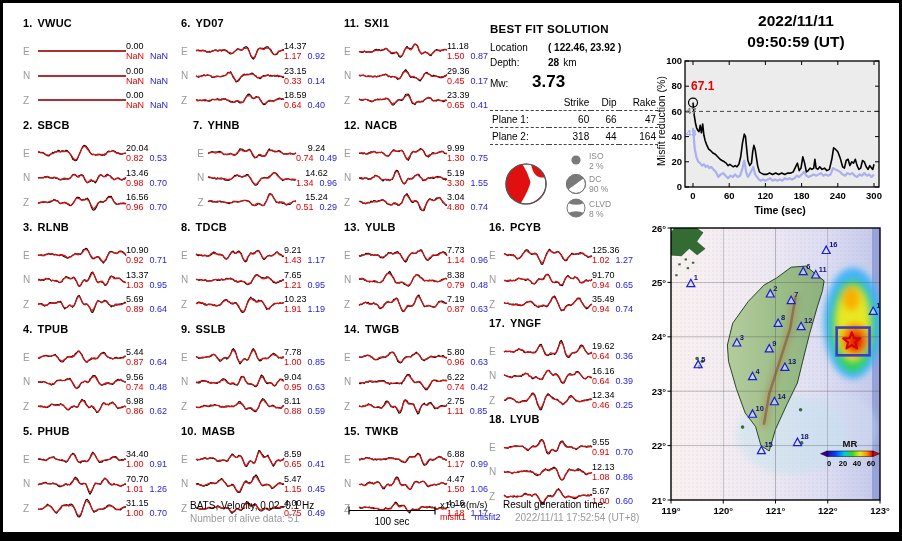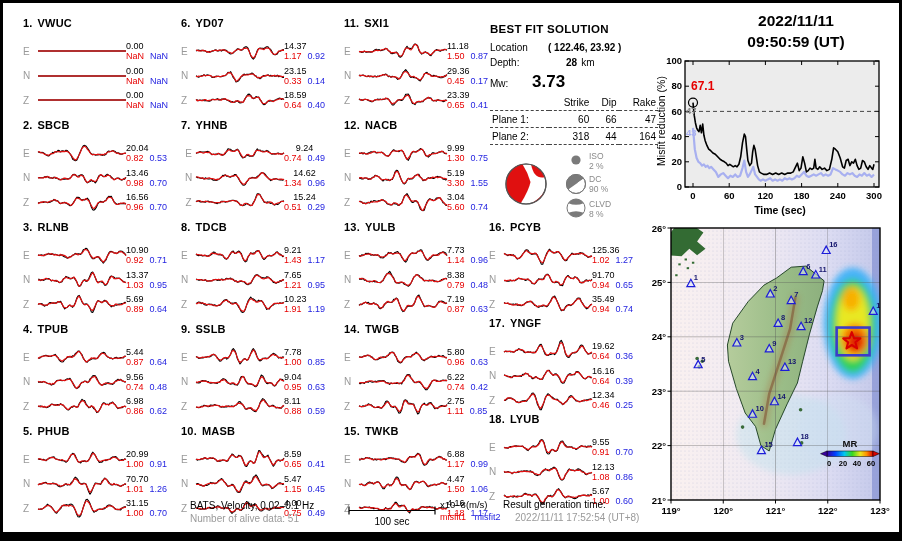--- a/index.html
+++ b/index.html
@@ -223,21 +223,21 @@
         <div class="st-h"><span>5.</span><span class="sp"></span><span>PHUB</span></div>
         <div class="row" style="top: 22px;">
           <span class="ch">E</span>
           <span class="wv">
             <svg width="88" height="24">
               <path d="M0.0 11.8 L1.3 12.4 L2.7 12.4 L4.0 12.7 L5.3 12.2 L6.7 12.9 L8.0 13.8 L9.3 12.2 L10.7 11.7 L12.0 10.7 L13.3 10.6 L14.7 10.0 L16.0 9.7 L17.3 11.8 L18.7 12.1 L20.0 12.6 L21.3 12.7 L22.7 13.5 L24.0 13.6 L25.3 13.8 L26.7 14.3 L28.0 15.3 L29.3 14.4 L30.7 12.0 L32.0 10.1 L33.3 7.7 L34.7 6.4 L36.0 6.7 L37.3 8.6 L38.7 11.9 L40.0 14.5 L41.3 15.2 L42.7 15.9 L44.0 14.2 L45.3 14.5 L46.7 13.7 L48.0 14.7 L49.3 14.5 L50.7 13.0 L52.0 10.7 L53.3 7.4 L54.7 5.2 L56.0 6.6 L57.3 8.3 L58.7 11.2 L60.0 13.2 L61.3 15.5 L62.7 15.0 L64.0 15.2 L65.3 13.7 L66.7 13.2 L68.0 13.7 L69.3 12.6 L70.7 12.4 L72.0 11.9 L73.3 10.7 L74.7 9.9 L76.0 10.1 L77.3 9.5 L78.7 10.3 L80.0 12.3 L81.3 13.6 L82.7 12.9 L84.0 12.4 L85.3 13.3 L86.7 11.8 L88.0 12.4 " fill="none" stroke="#000000" stroke-width="1.1" stroke-linejoin="round"></path>
               <path d="M0.0 12.3 L1.3 11.7 L2.7 12.0 L4.0 12.6 L5.3 13.2 L6.7 13.0 L8.0 13.3 L9.3 12.8 L10.7 11.2 L12.0 11.0 L13.3 10.3 L14.7 10.7 L16.0 10.6 L17.3 11.7 L18.7 12.5 L20.0 12.6 L21.3 13.0 L22.7 13.3 L24.0 12.5 L25.3 13.3 L26.7 13.8 L28.0 14.0 L29.3 14.2 L30.7 12.0 L32.0 9.4 L33.3 7.5 L34.7 7.4 L36.0 7.0 L37.3 10.1 L38.7 12.1 L40.0 14.8 L41.3 15.3 L42.7 14.5 L44.0 14.1 L45.3 13.7 L46.7 14.2 L48.0 14.2 L49.3 14.5 L50.7 13.1 L52.0 11.0 L53.3 8.9 L54.7 6.3 L56.0 6.9 L57.3 8.4 L58.7 11.2 L60.0 13.4 L61.3 14.0 L62.7 14.5 L64.0 13.8 L65.3 13.4 L66.7 13.3 L68.0 12.6 L69.3 13.1 L70.7 12.5 L72.0 12.5 L73.3 11.4 L74.7 10.4 L76.0 10.4 L77.3 10.4 L78.7 11.2 L80.0 12.1 L81.3 13.1 L82.7 13.5 L84.0 13.4 L85.3 13.1 L86.7 12.3 L88.0 12.5 " fill="none" stroke="#e01010" stroke-width="1.2" stroke-linejoin="round"></path>
             </svg>
           </span>
           <span class="vals">
-            <div class="amp">20.99</div>
+            <div class="amp">34.40</div>
             <div><span class="m1">1.00</span><span class="m2">0.91</span></div>
           </span>
         </div>
         <div class="row" style="top: 46.5px;">
           <span class="ch">N</span>
           <span class="wv">
             <svg width="88" height="24">
               <path d="M0.0 12.7 L1.3 12.1 L2.7 11.7 L4.0 12.0 L5.3 11.3 L6.7 10.6 L8.0 10.3 L9.3 11.6 L10.7 11.5 L12.0 12.0 L13.3 11.9 L14.7 11.0 L16.0 11.3 L17.3 12.1 L18.7 12.6 L20.0 13.9 L21.3 14.6 L22.7 14.7 L24.0 14.0 L25.3 13.7 L26.7 12.7 L28.0 11.6 L29.3 13.1 L30.7 12.5 L32.0 12.7 L33.3 10.5 L34.7 9.5 L36.0 6.8 L37.3 5.1 L38.7 6.2 L40.0 7.8 L41.3 10.9 L42.7 11.5 L44.0 12.2 L45.3 11.3 L46.7 11.4 L48.0 12.0 L49.3 15.7 L50.7 19.7 L52.0 22.2 L53.3 20.3 L54.7 16.9 L56.0 13.4 L57.3 11.0 L58.7 11.2 L60.0 11.6 L61.3 11.7 L62.7 12.4 L64.0 9.2 L65.3 7.9 L66.7 6.0 L68.0 7.1 L69.3 8.2 L70.7 10.1 L72.0 11.8 L73.3 13.0 L74.7 12.8 L76.0 11.8 L77.3 12.7 L78.7 12.4 L80.0 13.4 L81.3 13.8 L82.7 14.4 L84.0 13.3 L85.3 13.2 L86.7 11.9 L88.0 12.4 " fill="none" stroke="#000000" stroke-width="1.1" stroke-linejoin="round"></path>
               <path d="M0.0 12.9 L1.3 11.9 L2.7 12.1 L4.0 11.4 L5.3 10.7 L6.7 11.0 L8.0 11.0 L9.3 11.7 L10.7 11.6 L12.0 11.6 L13.3 11.5 L14.7 11.7 L16.0 11.9 L17.3 11.5 L18.7 12.0 L20.0 13.1 L21.3 13.3 L22.7 14.4 L24.0 13.7 L25.3 13.2 L26.7 12.1 L28.0 12.2 L29.3 12.4 L30.7 12.4 L32.0 12.9 L33.3 11.8 L34.7 9.7 L36.0 7.2 L37.3 6.9 L38.7 7.6 L40.0 9.2 L41.3 10.8 L42.7 12.1 L44.0 12.3 L45.3 11.9 L46.7 11.5 L48.0 12.3 L49.3 15.3 L50.7 18.3 L52.0 20.4 L53.3 19.0 L54.7 16.5 L56.0 14.0 L57.3 11.7 L58.7 11.6 L60.0 11.8 L61.3 12.0 L62.7 11.9 L64.0 10.4 L65.3 8.2 L66.7 6.7 L68.0 6.9 L69.3 8.6 L70.7 11.1 L72.0 11.8 L73.3 12.1 L74.7 13.0 L76.0 11.5 L77.3 12.5 L78.7 12.5 L80.0 12.9 L81.3 13.5 L82.7 14.4 L84.0 13.7 L85.3 12.7 L86.7 12.2 L88.0 11.5 " fill="none" stroke="#e01010" stroke-width="1.2" stroke-linejoin="round"></path>
             </svg>
@@ -296,21 +296,21 @@
               <path d="M0.0 11.8 L1.3 11.9 L2.7 12.7 L4.0 12.1 L5.3 12.2 L6.7 12.0 L8.0 12.6 L9.3 12.8 L10.7 12.4 L12.0 12.9 L13.3 13.3 L14.7 12.8 L16.0 11.4 L17.3 11.2 L18.7 11.8 L20.0 11.4 L21.3 10.6 L22.7 12.0 L24.0 12.0 L25.3 11.1 L26.7 11.1 L28.0 10.9 L29.3 11.1 L30.7 12.0 L32.0 12.4 L33.3 13.3 L34.7 14.1 L36.0 13.6 L37.3 14.0 L38.7 14.3 L40.0 13.6 L41.3 12.6 L42.7 14.2 L44.0 14.9 L45.3 14.7 L46.7 14.5 L48.0 12.6 L49.3 10.4 L50.7 8.0 L52.0 6.4 L53.3 6.1 L54.7 7.4 L56.0 9.4 L57.3 10.6 L58.7 10.2 L60.0 8.5 L61.3 9.3 L62.7 9.1 L64.0 11.8 L65.3 13.0 L66.7 15.8 L68.0 16.7 L69.3 16.3 L70.7 14.1 L72.0 13.3 L73.3 13.1 L74.7 13.0 L76.0 12.7 L77.3 13.1 L78.7 12.2 L80.0 11.8 L81.3 10.9 L82.7 10.4 L84.0 10.1 L85.3 11.5 L86.7 10.6 L88.0 11.6 " fill="none" stroke="#000000" stroke-width="1.1" stroke-linejoin="round"></path>
               <path d="M0.0 11.4 L1.3 12.9 L2.7 12.3 L4.0 12.2 L5.3 12.6 L6.7 12.7 L8.0 11.7 L9.3 11.6 L10.7 12.6 L12.0 12.6 L13.3 12.4 L14.7 12.2 L16.0 11.7 L17.3 11.5 L18.7 11.7 L20.0 11.5 L21.3 11.7 L22.7 11.0 L24.0 11.9 L25.3 12.2 L26.7 11.0 L28.0 11.1 L29.3 10.6 L30.7 11.7 L32.0 12.1 L33.3 12.6 L34.7 13.3 L36.0 14.5 L37.3 14.5 L38.7 13.7 L40.0 12.7 L41.3 13.4 L42.7 12.9 L44.0 14.1 L45.3 13.8 L46.7 14.5 L48.0 13.0 L49.3 10.3 L50.7 8.5 L52.0 7.7 L53.3 7.9 L54.7 7.9 L56.0 10.1 L57.3 10.1 L58.7 10.2 L60.0 9.5 L61.3 9.4 L62.7 9.4 L64.0 11.1 L65.3 13.6 L66.7 15.3 L68.0 15.7 L69.3 15.5 L70.7 14.8 L72.0 13.0 L73.3 12.4 L74.7 12.4 L76.0 13.2 L77.3 13.6 L78.7 12.7 L80.0 11.9 L81.3 11.6 L82.7 11.2 L84.0 10.6 L85.3 10.5 L86.7 11.1 L88.0 11.0 " fill="none" stroke="#e01010" stroke-width="1.2" stroke-linejoin="round"></path>
             </svg>
           </span>
           <span class="vals">
             <div class="amp">18.59</div>
             <div><span class="m1">0.64</span><span class="m2">0.40</span></div>
           </span>
         </div>
       </div>
-      <div class="st" style="left: 178px; top: 116px; text-align: center;">
+      <div class="st" style="left: 190px; top: 116px; text-align: center;">
         <div class="st-h"><span>7.</span><span class="sp"></span><span>YHNB</span></div>
         <div class="row" style="top: 22px;">
           <span class="ch">E</span>
           <span class="wv">
             <svg width="88" height="24">
               <path d="M0.0 12.5 L1.3 11.8 L2.7 11.7 L4.0 10.5 L5.3 11.1 L6.7 11.0 L8.0 11.0 L9.3 11.0 L10.7 10.5 L12.0 10.4 L13.3 11.4 L14.7 12.5 L16.0 13.8 L17.3 13.3 L18.7 13.2 L20.0 13.0 L21.3 13.3 L22.7 12.4 L24.0 13.0 L25.3 13.3 L26.7 14.2 L28.0 13.5 L29.3 12.5 L30.7 10.1 L32.0 7.8 L33.3 8.1 L34.7 8.3 L36.0 9.6 L37.3 10.0 L38.7 10.0 L40.0 8.9 L41.3 8.1 L42.7 9.4 L44.0 12.9 L45.3 15.2 L46.7 16.9 L48.0 16.5 L49.3 16.0 L50.7 13.8 L52.0 14.6 L53.3 15.1 L54.7 15.0 L56.0 15.2 L57.3 14.9 L58.7 12.9 L60.0 9.7 L61.3 7.9 L62.7 9.5 L64.0 9.0 L65.3 10.3 L66.7 10.0 L68.0 10.5 L69.3 10.4 L70.7 9.4 L72.0 9.9 L73.3 11.3 L74.7 12.4 L76.0 13.3 L77.3 12.7 L78.7 12.9 L80.0 12.8 L81.3 12.4 L82.7 12.1 L84.0 12.9 L85.3 13.0 L86.7 12.9 L88.0 12.0 " fill="none" stroke="#000000" stroke-width="1.1" stroke-linejoin="round"></path>
               <path d="M0.0 12.3 L1.3 11.6 L2.7 11.2 L4.0 11.2 L5.3 11.3 L6.7 12.0 L8.0 12.1 L9.3 11.1 L10.7 11.4 L12.0 11.7 L13.3 10.9 L14.7 12.6 L16.0 13.4 L17.3 13.1 L18.7 13.7 L20.0 13.7 L21.3 12.6 L22.7 12.4 L24.0 13.2 L25.3 14.3 L26.7 13.4 L28.0 13.7 L29.3 11.4 L30.7 10.5 L32.0 9.3 L33.3 8.7 L34.7 9.8 L36.0 10.1 L37.3 10.4 L38.7 10.3 L40.0 9.4 L41.3 8.7 L42.7 10.1 L44.0 11.9 L45.3 14.0 L46.7 16.3 L48.0 16.0 L49.3 15.5 L50.7 13.7 L52.0 13.3 L53.3 14.1 L54.7 15.2 L56.0 14.7 L57.3 14.6 L58.7 11.6 L60.0 10.0 L61.3 9.2 L62.7 9.7 L64.0 9.7 L65.3 10.3 L66.7 10.9 L68.0 11.0 L69.3 10.6 L70.7 10.2 L72.0 11.0 L73.3 11.3 L74.7 12.6 L76.0 12.7 L77.3 12.7 L78.7 13.2 L80.0 13.1 L81.3 12.4 L82.7 13.1 L84.0 12.5 L85.3 13.4 L86.7 12.7 L88.0 11.8 " fill="none" stroke="#e01010" stroke-width="1.2" stroke-linejoin="round"></path>
             </svg>
           </span>
           <span class="vals">
@@ -544,21 +544,21 @@
         <div class="row" style="top: 71px;">
           <span class="ch">Z</span>
           <span class="wv">
             <svg width="88" height="24">
               <path d="M0.0 11.5 L1.3 11.3 L2.7 11.9 L4.0 13.4 L5.3 13.0 L6.7 13.2 L8.0 12.9 L9.3 12.4 L10.7 12.9 L12.0 11.0 L13.3 12.0 L14.7 10.6 L16.0 10.8 L17.3 11.2 L18.7 11.0 L20.0 10.5 L21.3 10.7 L22.7 10.0 L24.0 9.8 L25.3 10.8 L26.7 11.9 L28.0 13.7 L29.3 14.3 L30.7 14.8 L32.0 15.0 L33.3 14.8 L34.7 13.0 L36.0 14.0 L37.3 13.7 L38.7 15.2 L40.0 15.4 L41.3 13.9 L42.7 13.0 L44.0 9.6 L45.3 6.2 L46.7 4.9 L48.0 3.6 L49.3 5.8 L50.7 8.2 L52.0 11.2 L53.3 12.5 L54.7 12.2 L56.0 10.5 L57.3 11.7 L58.7 11.9 L60.0 15.3 L61.3 19.0 L62.7 20.2 L64.0 20.6 L65.3 20.2 L66.7 15.5 L68.0 12.0 L69.3 10.1 L70.7 8.7 L72.0 9.2 L73.3 9.6 L74.7 10.6 L76.0 10.1 L77.3 8.1 L78.7 7.9 L80.0 7.5 L81.3 8.3 L82.7 10.1 L84.0 12.7 L85.3 13.2 L86.7 15.1 L88.0 15.5 " fill="none" stroke="#000000" stroke-width="1.1" stroke-linejoin="round"></path>
               <path d="M0.0 11.4 L1.3 11.8 L2.7 12.0 L4.0 13.2 L5.3 13.1 L6.7 13.9 L8.0 13.3 L9.3 12.3 L10.7 12.6 L12.0 12.2 L13.3 11.7 L14.7 11.9 L16.0 12.0 L17.3 11.7 L18.7 11.8 L20.0 11.1 L21.3 10.6 L22.7 9.6 L24.0 10.5 L25.3 10.6 L26.7 11.5 L28.0 12.9 L29.3 14.0 L30.7 14.1 L32.0 15.0 L33.3 14.4 L34.7 13.0 L36.0 12.8 L37.3 13.3 L38.7 14.1 L40.0 15.3 L41.3 14.3 L42.7 13.2 L44.0 10.0 L45.3 6.9 L46.7 5.0 L48.0 5.4 L49.3 7.0 L50.7 9.3 L52.0 10.5 L53.3 11.2 L54.7 11.1 L56.0 11.0 L57.3 10.6 L58.7 12.2 L60.0 14.7 L61.3 17.0 L62.7 20.0 L64.0 20.5 L65.3 18.1 L66.7 15.2 L68.0 13.1 L69.3 10.4 L70.7 9.6 L72.0 9.4 L73.3 10.4 L74.7 10.7 L76.0 10.0 L77.3 9.5 L78.7 8.4 L80.0 7.6 L81.3 7.8 L82.7 10.4 L84.0 11.6 L85.3 13.1 L86.7 14.8 L88.0 14.7 " fill="none" stroke="#e01010" stroke-width="1.2" stroke-linejoin="round"></path>
             </svg>
           </span>
           <span class="vals">
             <div class="amp">3.04</div>
-            <div><span class="m1">5.60</span><span class="m2">0.74</span></div>
+            <div><span class="m1">4.80</span><span class="m2">0.74</span></div>
           </span>
         </div>
       </div>
       <div class="st" style="left: 341px; top: 218px;">
         <div class="st-h"><span>13.</span><span class="sp"></span><span>YULB</span></div>
         <div class="row" style="top: 22px;">
           <span class="ch">E</span>
           <span class="wv">
             <svg width="88" height="24">
               <path d="M0.0 12.5 L1.3 13.3 L2.7 11.9 L4.0 12.1 L5.3 12.0 L6.7 10.4 L8.0 10.6 L9.3 10.2 L10.7 11.1 L12.0 12.3 L13.3 11.5 L14.7 12.4 L16.0 11.8 L17.3 12.2 L18.7 12.0 L20.0 12.5 L21.3 14.6 L22.7 14.8 L24.0 15.0 L25.3 14.0 L26.7 12.1 L28.0 11.8 L29.3 9.4 L30.7 10.2 L32.0 9.5 L33.3 11.0 L34.7 10.6 L36.0 9.5 L37.3 9.1 L38.7 8.6 L40.0 10.3 L41.3 10.8 L42.7 14.4 L44.0 15.9 L45.3 18.0 L46.7 19.1 L48.0 17.5 L49.3 13.9 L50.7 12.3 L52.0 10.5 L53.3 9.9 L54.7 10.3 L56.0 10.4 L57.3 10.2 L58.7 8.1 L60.0 8.2 L61.3 6.9 L62.7 7.0 L64.0 10.1 L65.3 13.1 L66.7 15.8 L68.0 17.2 L69.3 17.1 L70.7 15.7 L72.0 14.7 L73.3 13.0 L74.7 12.5 L76.0 12.5 L77.3 12.5 L78.7 11.4 L80.0 10.5 L81.3 9.8 L82.7 9.5 L84.0 8.7 L85.3 9.3 L86.7 10.1 L88.0 12.8 " fill="none" stroke="#000000" stroke-width="1.1" stroke-linejoin="round"></path>
@@ -810,21 +810,21 @@
     </div>
 
   <div class="bf">
     <div class="bf-title">BEST FIT SOLUTION</div>
     <div class="bf-row">
       <span class="bf-lab">Location</span>
       <span class="bf-bold">( 122.46,  23.92 )</span>
     </div>
     <div class="bf-row">
       <span class="bf-lab">Depth:</span>
-      <span class="bf-bold" style="margin-left:18px">28</span>
+      <span class="bf-bold" style="">28</span>
       <span style="margin-left:4px">km</span>
     </div>
     <div class="bf-row" style="margin-bottom:2px;">
       <span class="bf-lab" style="width:34px">Mw:</span>
       <span class="mw-val">3.73</span>
     </div>
     <table class="sdr">
       <tbody>
           <tr class="hd">
         <th class="lab"></th>

